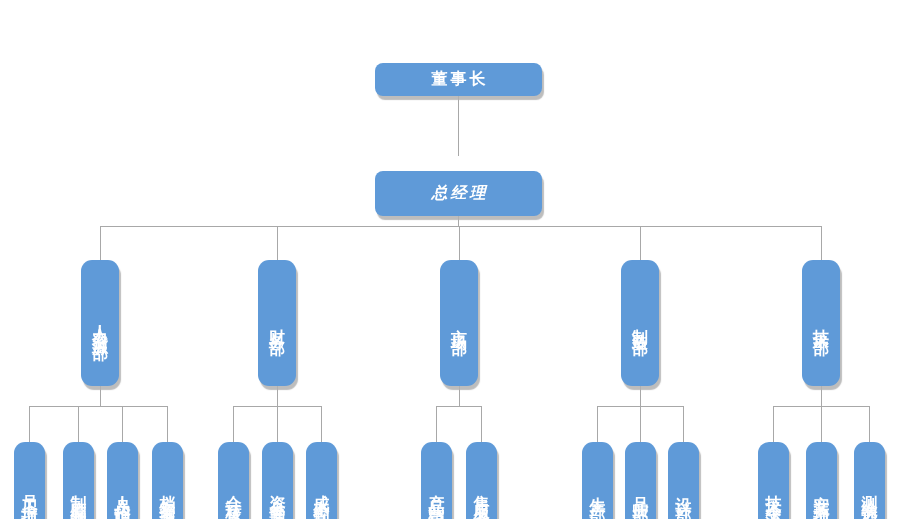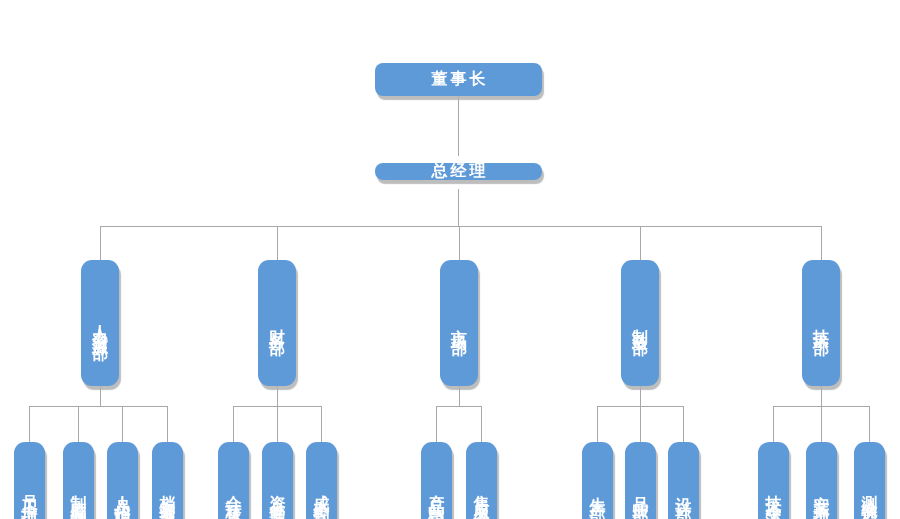--- a/index.html
+++ b/index.html
@@ -92,21 +92,21 @@
   <div class="line v" style="left:597px;top:362px;height:36px;"></div>
   <div class="line v" style="left:640px;top:362px;height:36px;"></div>
   <div class="line v" style="left:683px;top:362px;height:36px;"></div>
 
   <div class="line v" style="left:773px;top:362px;height:36px;"></div>
   <div class="line v" style="left:821px;top:362px;height:36px;"></div>
   <div class="line v" style="left:869px;top:362px;height:36px;"></div>
 
   <div class="node hbox" style="left:375px;top:19px;width:167px;height:33px;">董事长</div>
 
-  <div class="node hbox" style="left:375px;top:119px;width:167px;height:17px;">总经理</div>
+  <div class="node hbox" style="left:375px;top:127px;width:167px;height:45px;font-style:italic;">总经理</div>
 
   <div class="node vbox" style="left:81px;top:216px;width:38px;height:126px;">人力资源部</div>
 
   <div class="node vbox" style="left:258px;top:216px;width:38px;height:126px;">财务部</div>
 
   <div class="node vbox" style="left:440px;top:216px;width:38px;height:126px;">市场部</div>
 
   <div class="node vbox" style="left:621px;top:216px;width:38px;height:126px;">制造部</div>
 
   <div class="node vbox" style="left:802px;top:216px;width:38px;height:126px;">技术部</div>

